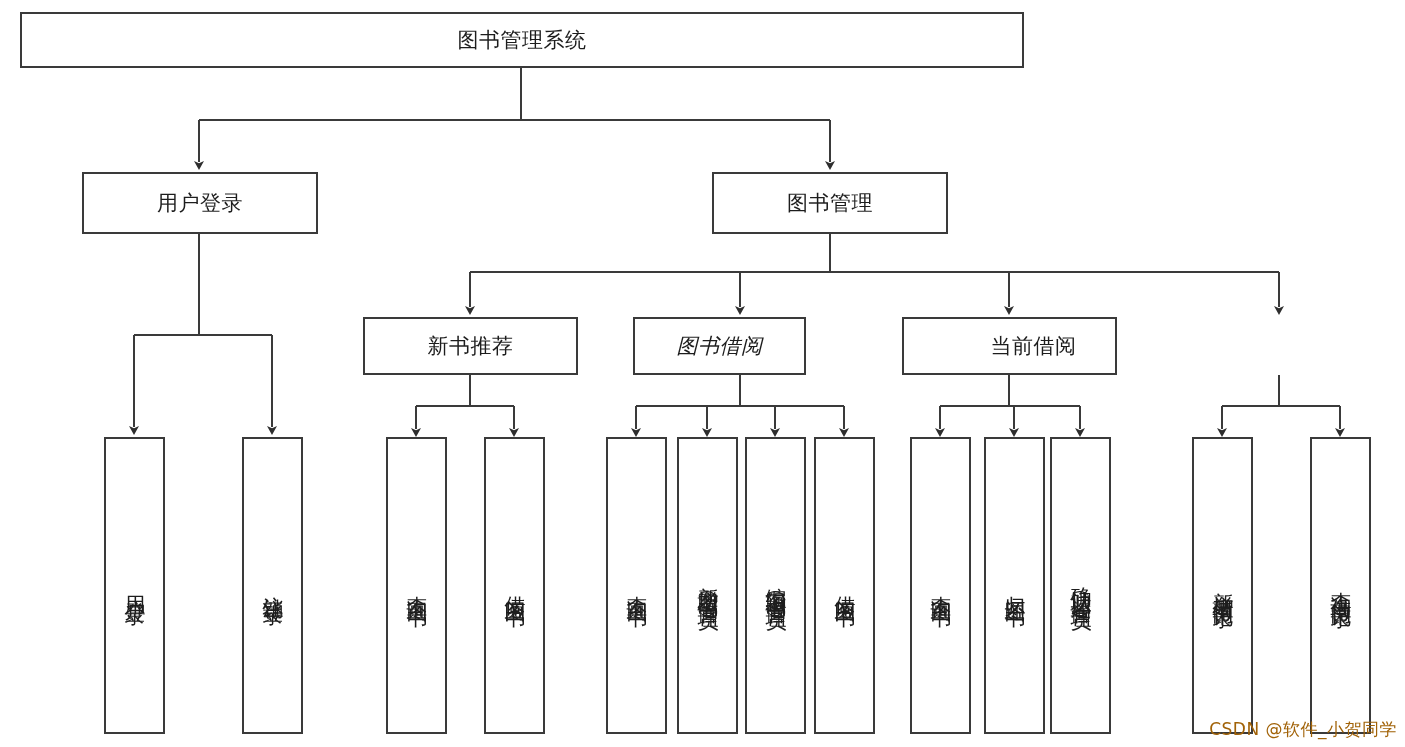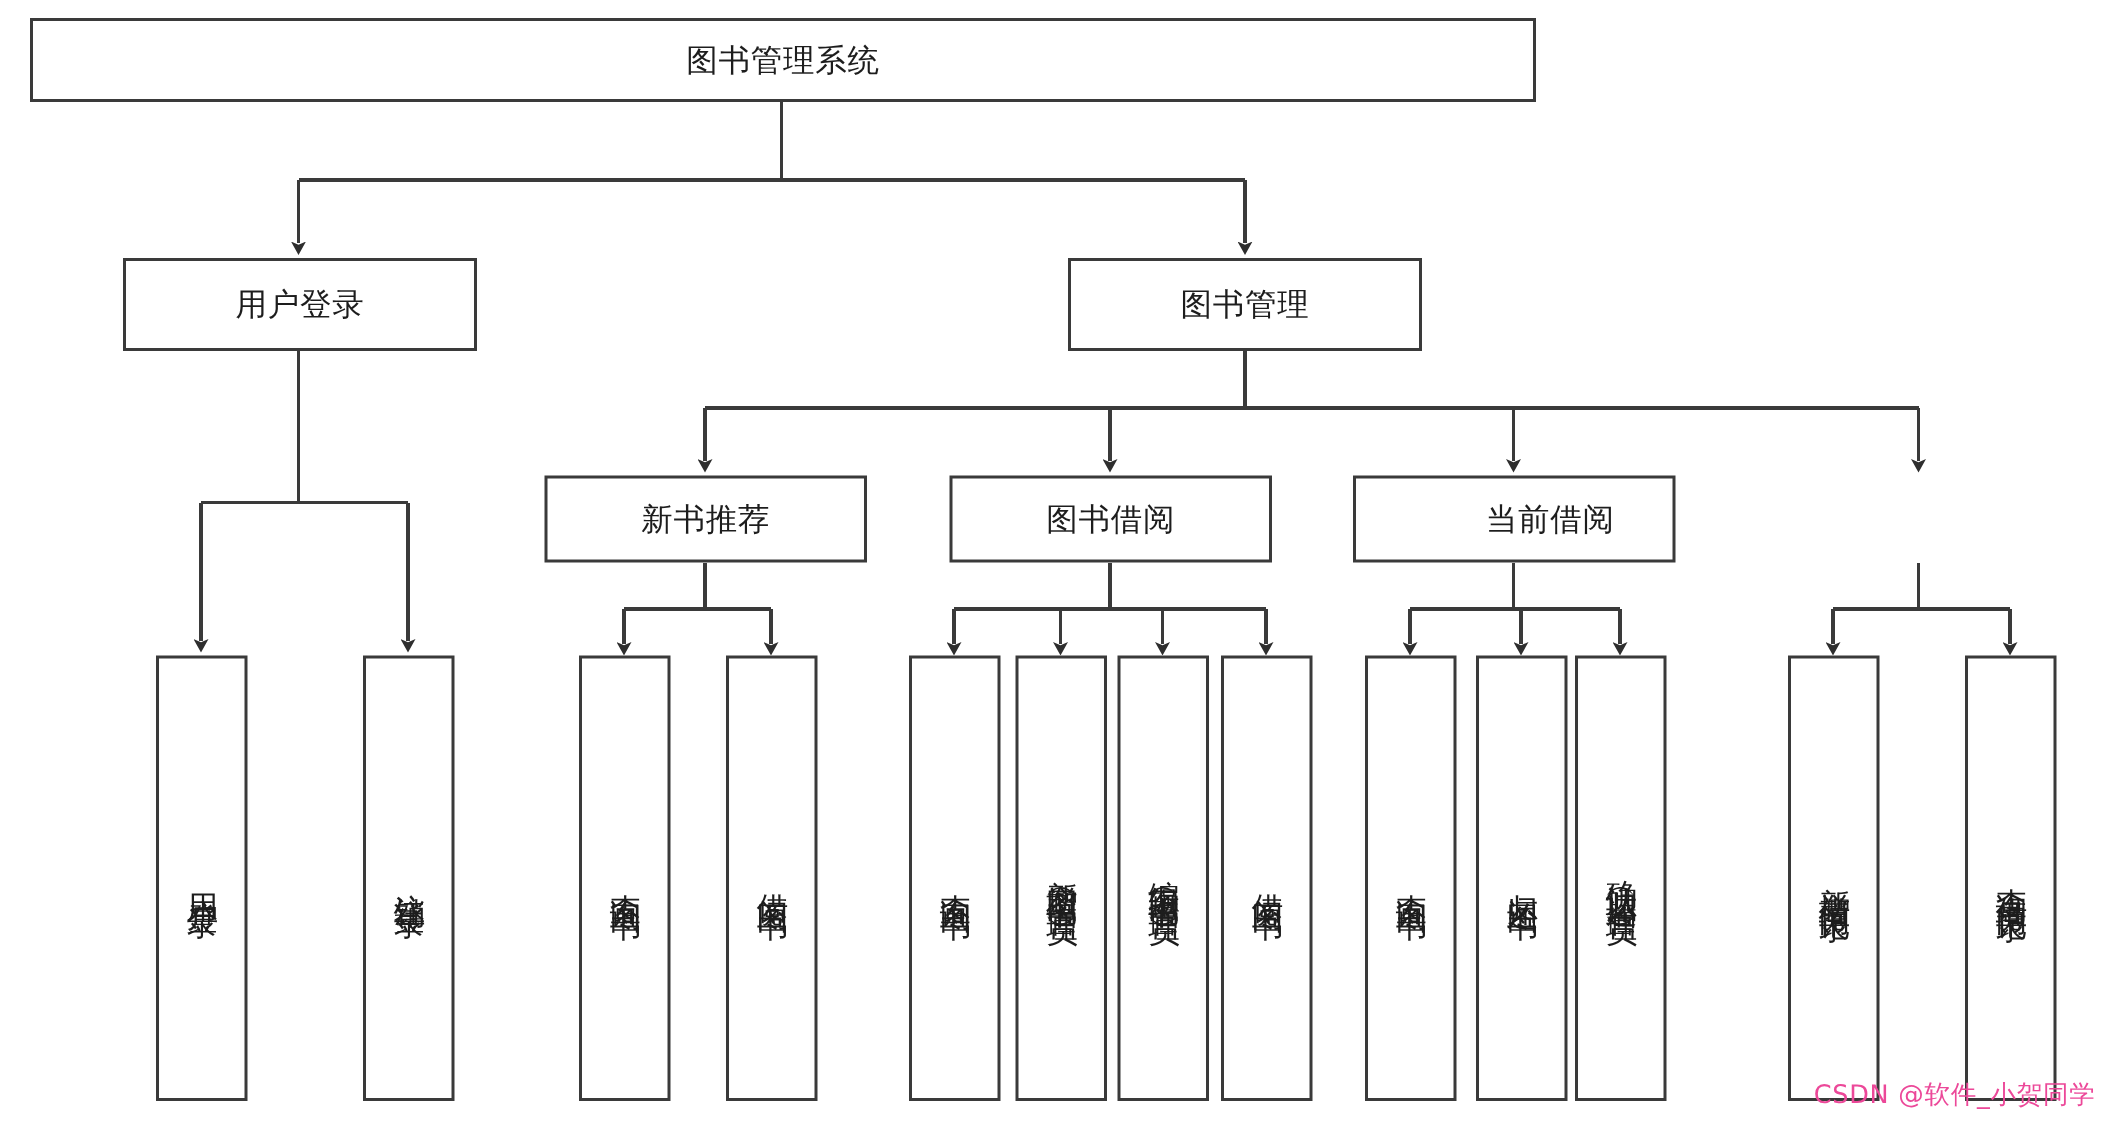--- a/index.html
+++ b/index.html
@@ -54,21 +54,21 @@
     letter-spacing: 3.5px;
     line-height: 1;
     white-space: normal;
     max-height: 100%;
   }
   #watermark {
     position: absolute;
     right: 8px;
     bottom: 6px;
     font-size: 17px;
-    color: #ec4899;
+    color: #a16207;
     letter-spacing: 0.5px;
     white-space: nowrap;
     z-index: 3;
   }
 </style>
 </head>
 <body>
 
 <div id="stage">
 
@@ -131,21 +131,21 @@
   <div class="node" style="left:82px; top:172px; width:236px; height:62px;">
     <span class="node-label">用户登录</span>
   </div>
   <div class="node" style="left:712px; top:172px; width:236px; height:62px;">
     <span class="node-label">图书管理</span>
   </div>
 
   <div class="node" style="left:363px; top:317px; width:215px; height:58px;">
     <span class="node-label">新书推荐</span>
   </div>
-  <div class="node" style="left:633px; top:317px; width:215px; height:58px;">
+  <div class="node" style="left:633px; top:317px; width:173px; height:58px;font-style:italic;">
     <span class="node-label">图书借阅</span>
   </div>
   <div class="node" style="left:902px; top:317px; width:215px; height:58px;padding-left:48px;">
     <span class="node-label">当前借阅</span>
   </div>
 
   <div class="node vertical" style="left:104px; top:437px; width:61px; height:297px;">
     <span class="node-label">用户登录</span>
   </div>
   <div class="node vertical" style="left:242px; top:437px; width:61px; height:297px;">

